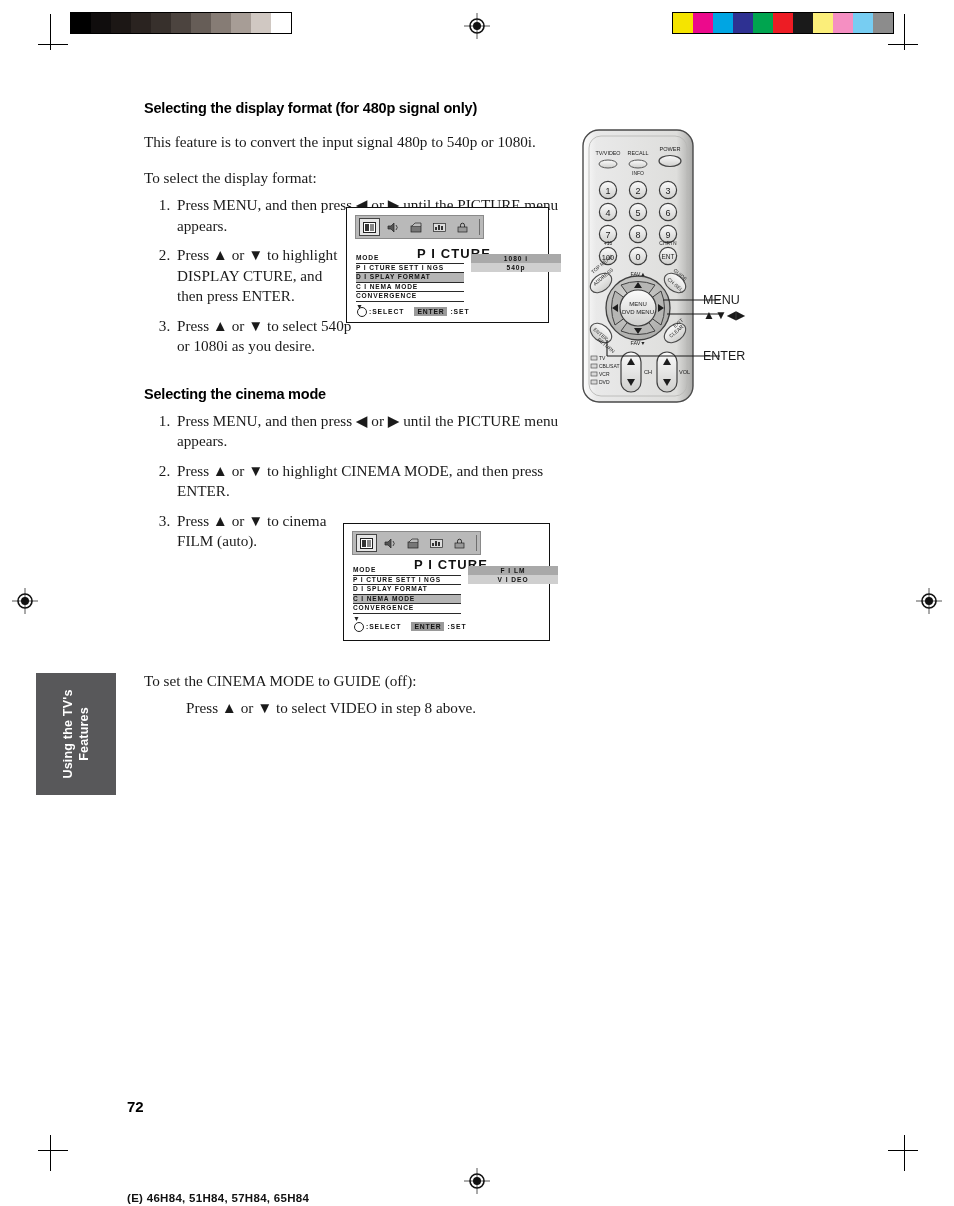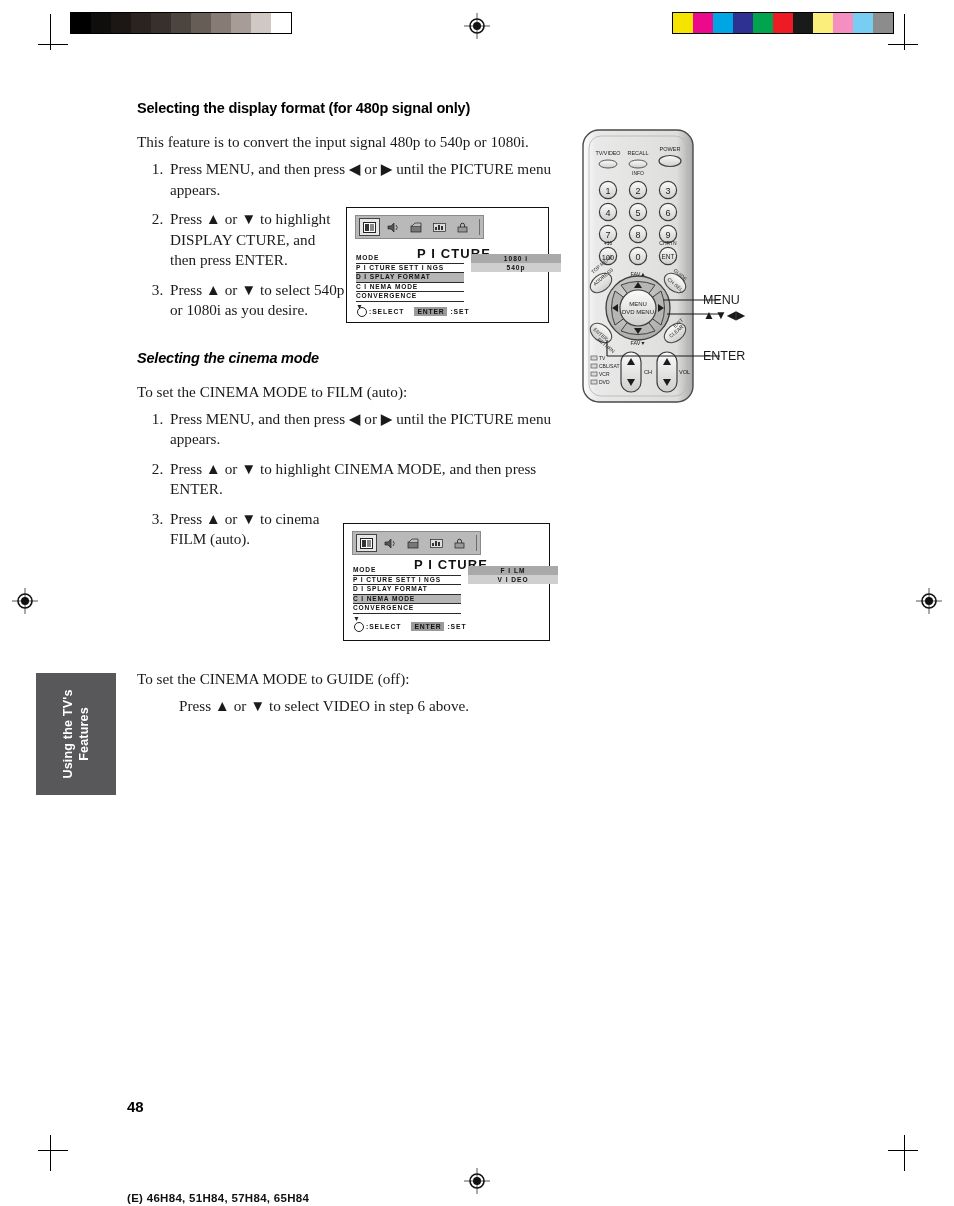--- a/index.html
+++ b/index.html
@@ -43,21 +43,21 @@
   }
 
   .reg-mark {
     position: absolute;
     width: 26px; height: 26px;
   }
 
   
   .content {
     position: absolute;
-    left: 137px;
+    left: 144px;
     top: 100px;
     width: 420px;
   }
 
   h2.section-title {
     font-family: "Liberation Sans", sans-serif;
     font-size: 14.5px;
     font-weight: bold;
     margin: 0 0 9px 0;
     letter-spacing: -0.2px;
@@ -298,40 +298,40 @@
   <line x1="13" y1="0" x2="13" y2="26" stroke="#555" stroke-width="1"></line>
   <line x1="0" y1="13" x2="26" y2="13" stroke="#555" stroke-width="1"></line>
   <circle cx="13" cy="13" r="7" fill="none" stroke="#111" stroke-width="1.6"></circle>
   <circle cx="13" cy="13" r="4" fill="#111"></circle>
 </svg>
 
 <div class="content">
 
   <h2 class="section-title">Selecting the display format (for 480p signal only)</h2>
   <p class="para">This feature is to convert the input signal 480p to 540p or 1080i.</p>
+  <p class="para">To select the display format:</p>
   <ol class="steps">
     <li>Press MENU, and then press ◀ or ▶ until the PICTURE menu appears.</li>
     <li style="width:175px;">Press ▲ or ▼ to highlight DISPLAY CTURE, and then press ENTER.</li>
     <li style="width:175px;">Press ▲ or ▼ to select 540p or 1080i as you desire.</li>
   </ol>
 
   <div style="height:18px;"></div>
 
-  <h2 class="section-title" style="margin-top:2px;font-style:italic;">Selecting the cinema mode</h2>
-  <p class="para">To set the CINEMA MODE to FILM (auto):</p>
+  <h2 class="section-title" style="margin-top:2px;">Selecting the cinema mode</h2>
   <ol class="steps">
     <li>Press MENU, and then press ◀ or ▶ until the PICTURE menu appears.</li>
     <li>Press ▲ or ▼ to highlight CINEMA MODE, and then press ENTER.</li>
     <li style="width:150px;">Press ▲ or ▼ to cinema FILM (auto).</li>
   </ol>
 
   <div style="height:100px;"></div>
 
   <p class="para" style="margin-top:10px;">To set the CINEMA MODE to GUIDE (off):</p>
-  <div class="indent-line">Press ▲ or ▼ to select VIDEO in step 6 above.</div>
+  <div class="indent-line">Press ▲ or ▼ to select VIDEO in step 8 above.</div>
 </div>
 
 <div class="osd" style="left:346px; top:207px; width:201px; height:114px;">
   <div class="osd-tabs" id="tabs-1">
       <div class="osd-tab sel">
         <span>
           <svg width="13" height="11" viewBox="0 0 13 11">
             <rect x="0.5" y="0.5" width="12" height="10" fill="#fff" stroke="#222"></rect>
             <rect x="2" y="2" width="4" height="7" fill="#333"></rect>
             <rect x="7" y="2" width="4" height="7" fill="#888"></rect>
@@ -582,14 +582,14 @@
 <div class="callouts" style="left:703px; top:293px;">
   <span class="callout-label" style="left:0; top:0;">MENU</span>
   <span class="callout-label" style="left:0; top:15px; font-size:12px;">▲▼◀▶</span>
   <span class="callout-label" style="left:0; top:56px;">ENTER</span>
 </div>
 
 <div class="side-tab">
   <span id="side-tab-text">Using the TV's<br>Features</span>
 </div>
 
-<div class="page-number">48</div>
+<div class="page-number">72</div>
 <div class="footer-code">(E) 46H84, 51H84, 57H84, 65H84</div>
 
 </body></html>

